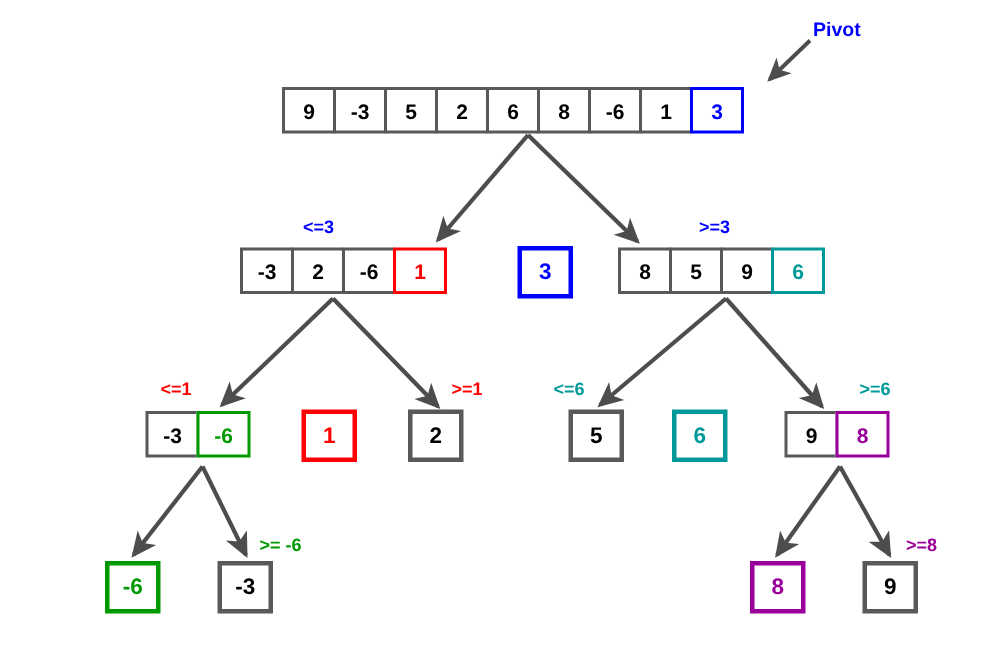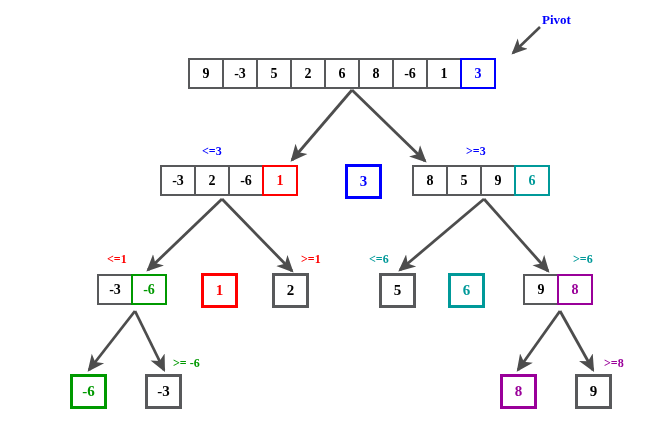--- a/index.html
+++ b/index.html
@@ -5,21 +5,21 @@
   html, body {
     margin: 0;
     padding: 0;
     background: #ffffff;
   }
   #canvas {
     position: relative;
     width: 669px;
     height: 439px;
     background: #ffffff;
-    font-family: Liberation Serif, serif;
+    font-family: Liberation Sans, sans-serif;
     overflow: hidden;
   }
   svg.arrow-layer {
     position: absolute;
     left: 0;
     top: 0;
     width: 669px;
     height: 439px;
     pointer-events: none;
   }

